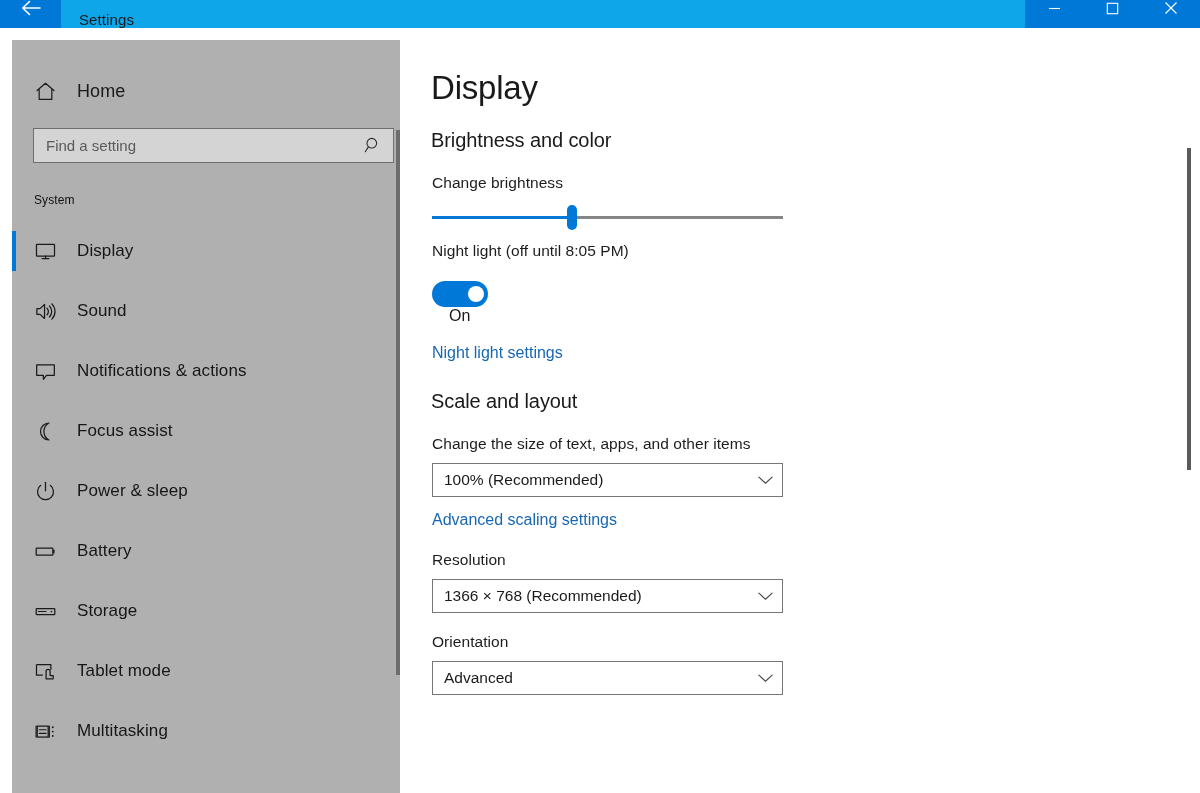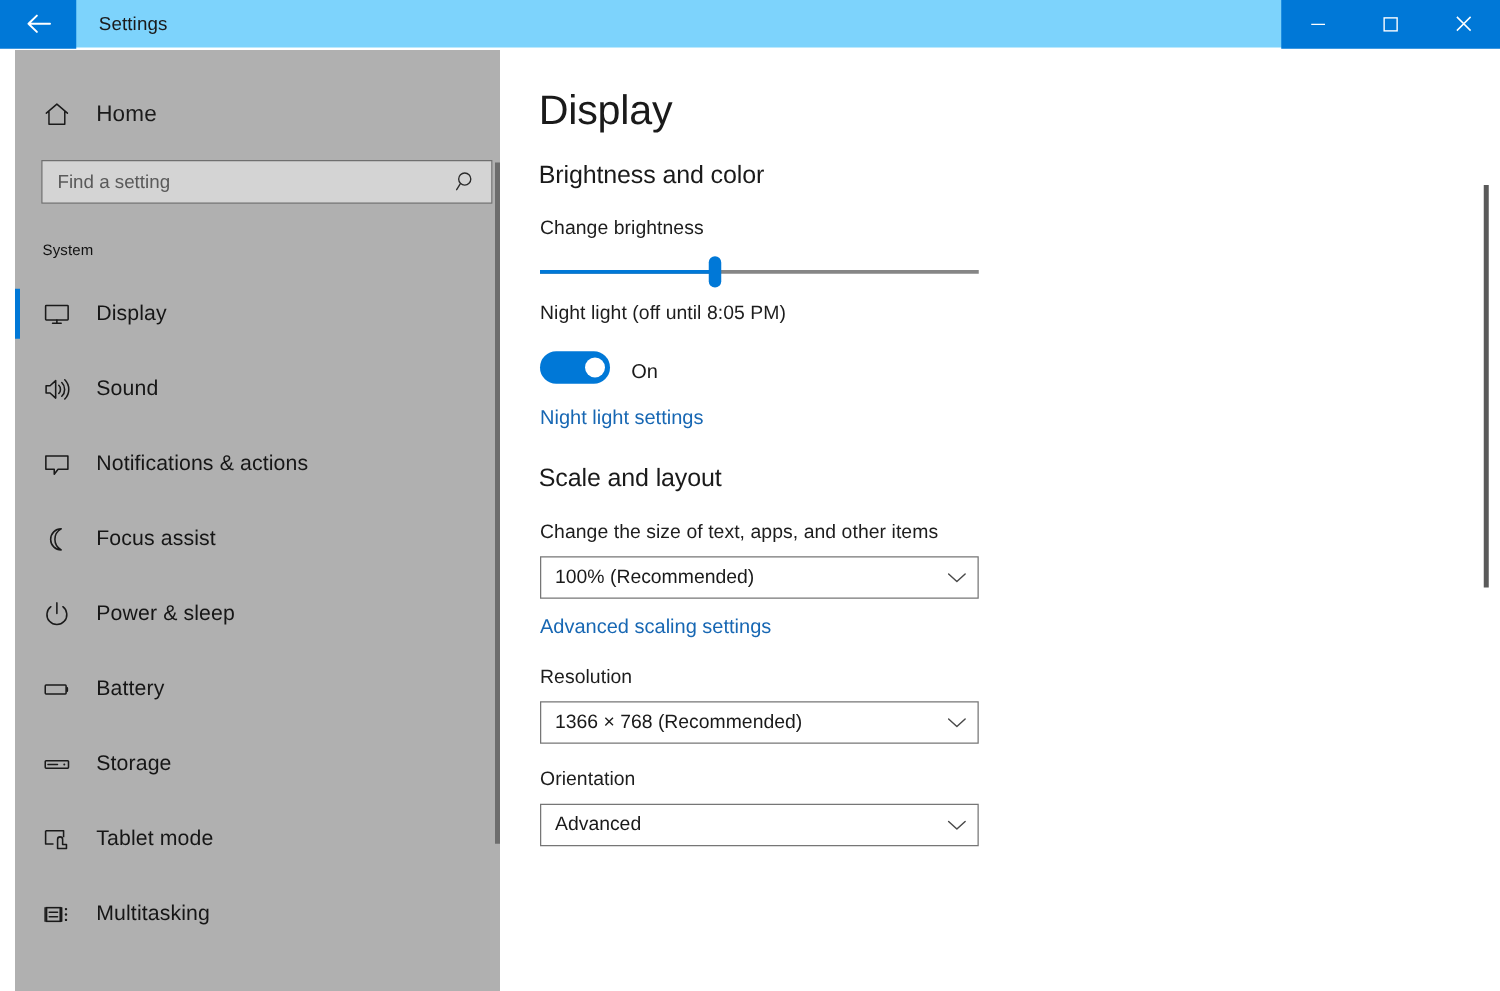--- a/index.html
+++ b/index.html
@@ -20,24 +20,24 @@
     height: 793px;
     background: #ffffff;
     overflow: hidden;
   }
 
   
   .titlebar {
     position: absolute;
     top: 0; left: 0;
     width: 1200px;
-    height: 38px;
-    background: #7dd3fc;
-    display: flex;
-    align-items: center;
+    height: 28px;
+    background: #0ea5e9;
+    display: flex;
+    align-items: flex-end;
     z-index: 30;
   }
 
   .back-button {
     width: 61px;
     height: 40px;
     background: #0078d7;
     display: flex;
     align-items: center;
     justify-content: center;
@@ -232,22 +232,23 @@
     width: 10px;
     height: 25px;
     border-radius: 5px;
     background: #0078d7;
     transform: translateX(-5px);
   }
 
   
   .toggle-row {
     display: flex;
-    align-items: flex-end;
+    align-items: flex-start;
     margin: 21px 0 0 32px;
+    flex-direction: column;
   }
   .toggle {
     position: relative;
     width: 56px;
     height: 26px;
     border-radius: 13px;
     background: #0078d7;
     cursor: pointer;
     flex: 0 0 auto;
   }

